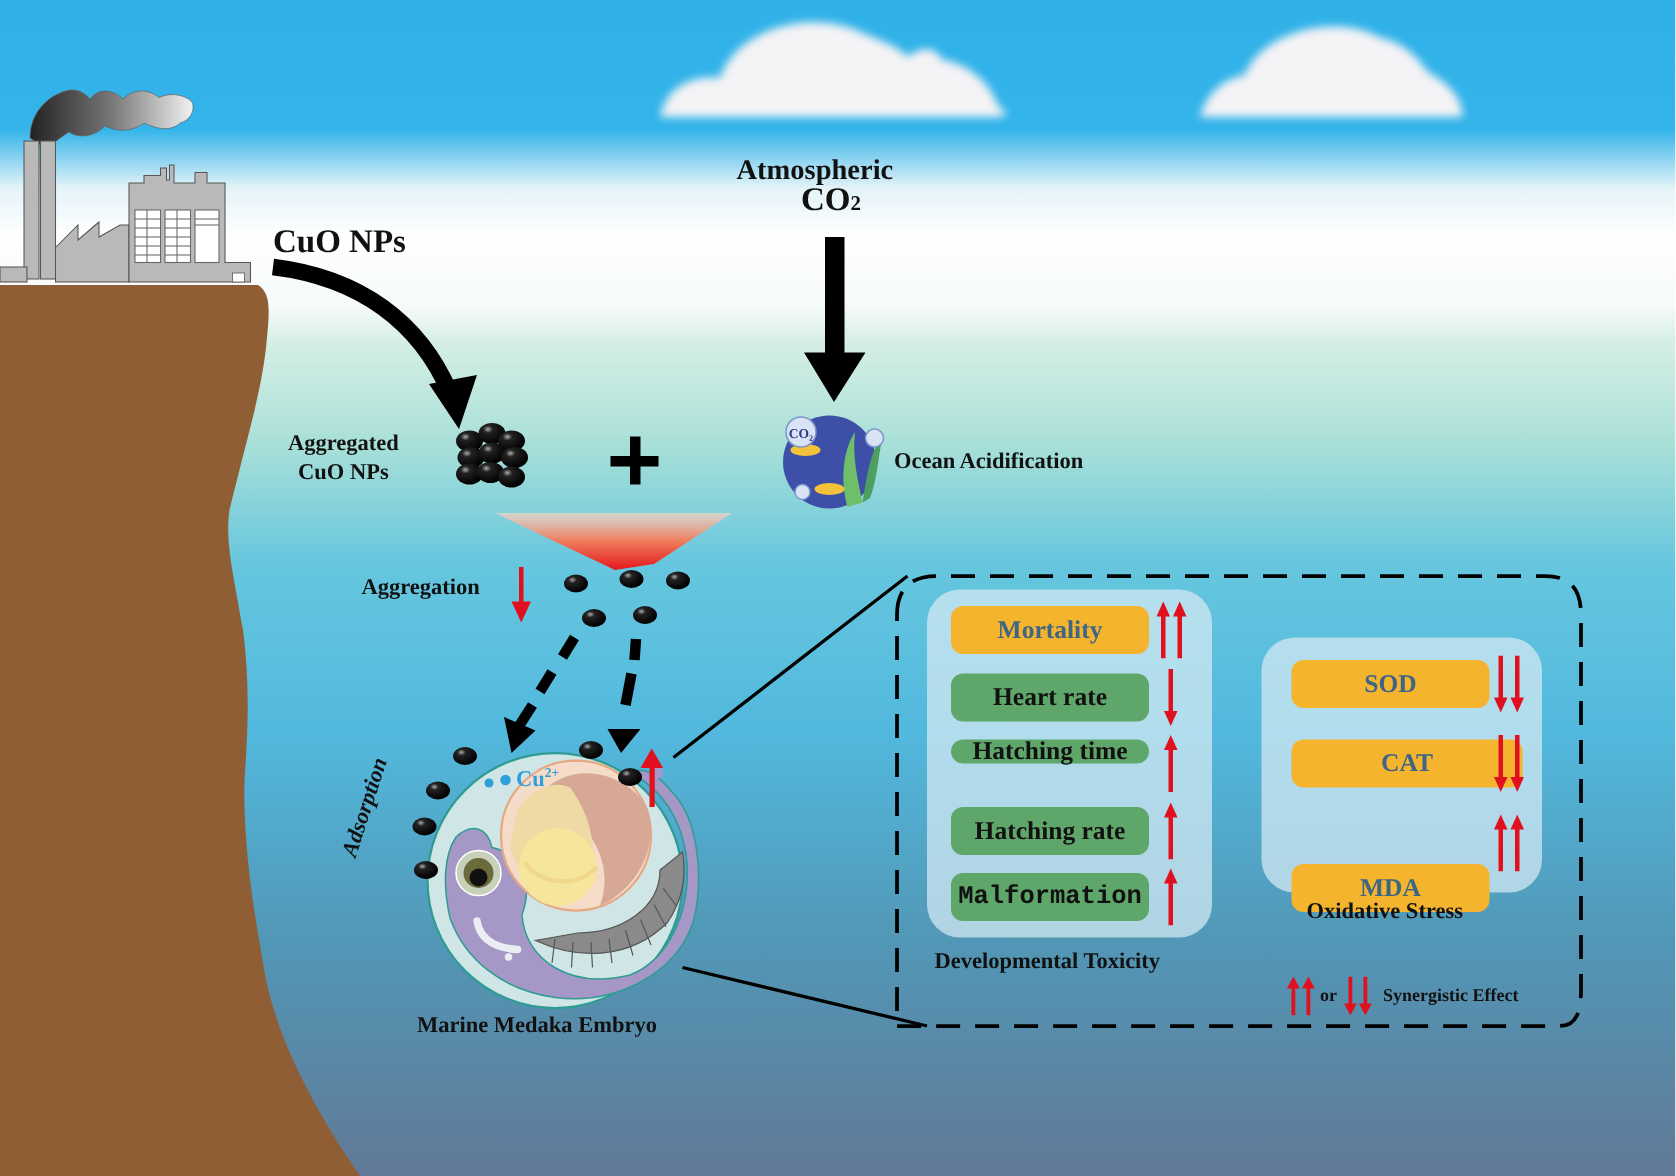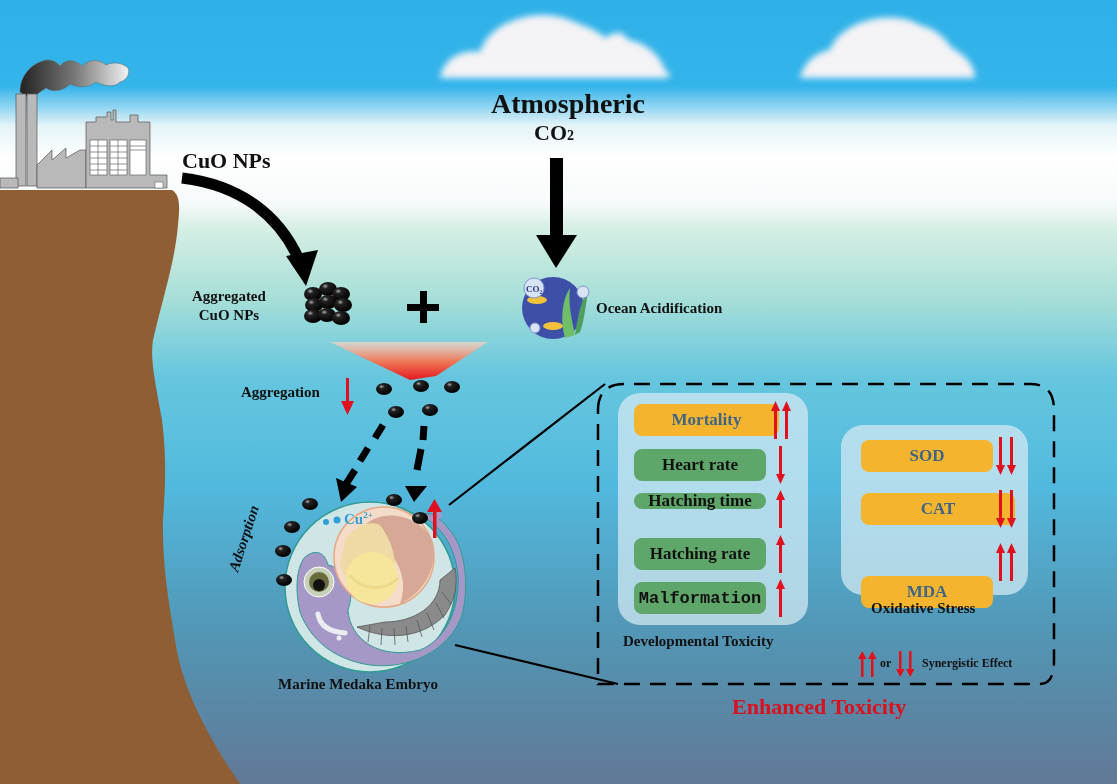--- a/index.html
+++ b/index.html
@@ -192,37 +192,37 @@
     <path d="M427,512 L442,512 L434.5,499 Z" fill="#e0101e"></path>
   </g>
 
   <line x1="449" y1="505" x2="605" y2="384" stroke="#000" stroke-width="2.2"></line>
   <line x1="455" y1="645" x2="618" y2="684" stroke="#000" stroke-width="2.2"></line>
 
   <path d="M598,410 C598,392 608,384 624,384 L1030,384 C1046,384 1054,392 1054,410 L1054,660 C1054,676 1050,684 1040,684 L618,684 L598,684 Z" fill="none" stroke="#000" stroke-width="2.5" stroke-dasharray="16,10"></path>
 </svg>
 
 <div class="lbl" style="left:182px;top:148px;font-size:22px;">CuO NPs</div>
-<div class="lbl" style="left:491px;top:88px;font-size:28px;">Atmospheric</div>
+<div class="lbl" style="left:491px;top:103px;font-size:19px;">Atmospheric</div>
 <div class="lbl" style="left:534px;top:120px;font-size:22px;"><span>CO</span><span style="font-size:14px;">2</span></div>
 
 <div class="lbl" style="left:192px;top:287px;font-size:15px;text-align:center;line-height:19px;">
   <div>Aggregated</div>
   <div>CuO NPs</div>
 </div>
 
 <div class="lbl" style="left:596px;top:300px;font-size:15px;">Ocean Acidification</div>
 <div class="lbl" style="left:241px;top:384px;font-size:15px;">Aggregation</div>
 <div class="lbl" style="left:210px;top:530px;font-size:15px;font-style:italic;transform:rotate(-72deg);transform-origin:50% 50%;">Adsorption</div>
 <div class="lbl" style="left:344px;top:510px;font-size:15px;color:#2f9fd8;"><span>Cu</span><sup style="font-size:9px;">2+</sup></div>
 <div class="lbl" style="left:278px;top:676px;font-size:15px;">Marine Medaka Embryo</div>
 
 <div class="panel" style="left:618px;top:393px;width:190px;height:232px;"></div>
 <div id="dev-list">
-      <div class="box yellow" style="left: 634px; top: 404px; width: 145px; height: 32px;">Mortality</div>
+      <div class="box yellow" style="left: 634px; top: 404px; width: 132px; height: 32px;">Mortality</div>
       <div style="position: absolute; left: 771px; top: 401px;"><svg width="22" height="38" xmlns="http://www.w3.org/2000/svg">
           <rect x="3" y="8" width="3" height="30" fill="#e0101e"></rect>
           <path d="M0,10 L9,10 L4.5,0 Z" fill="#e0101e"></path>
           <rect x="14" y="8" width="3" height="30" fill="#e0101e"></rect>
           <path d="M11,10 L20,10 L15.5,0 Z" fill="#e0101e"></path>
         </svg></div>
       <div class="box green" style="left: 634px; top: 448.5px; width: 132px; height: 32px;">Heart rate</div>
       <div style="position: absolute; left: 771px; top: 445.5px;"><svg width="22" height="38" xmlns="http://www.w3.org/2000/svg">
           <rect x="8" y="0" width="3" height="30" fill="#e0101e"></rect>
           <path d="M5,28 L14,28 L9.5,38 Z" fill="#e0101e"></path>
@@ -281,14 +281,13 @@
   <span class="lbl" style="left:22px;top:5px;font-size:12px;">or</span>
   <svg width="20" height="26" style="position:absolute;left:38px;top:0;">
     <rect x="3" y="0" width="2.5" height="20" fill="#e0101e"></rect>
         <path d="M0,18 L8.5,18 L4.25,26 Z" fill="#e0101e"></path>
     <rect x="13" y="0" width="2.5" height="20" fill="#e0101e"></rect>
         <path d="M10,18 L18.5,18 L14.25,26 Z" fill="#e0101e"></path>
   </svg>
   <span class="lbl" style="left:64px;top:5px;font-size:12px;">Synergistic Effect</span>
 </div>
 
-<div class="lbl" style="left:732px;top:694px;font-size:22px;color:#d9101e;">Enhanced Toxicity</div>
 </div>
 
 </body></html>

